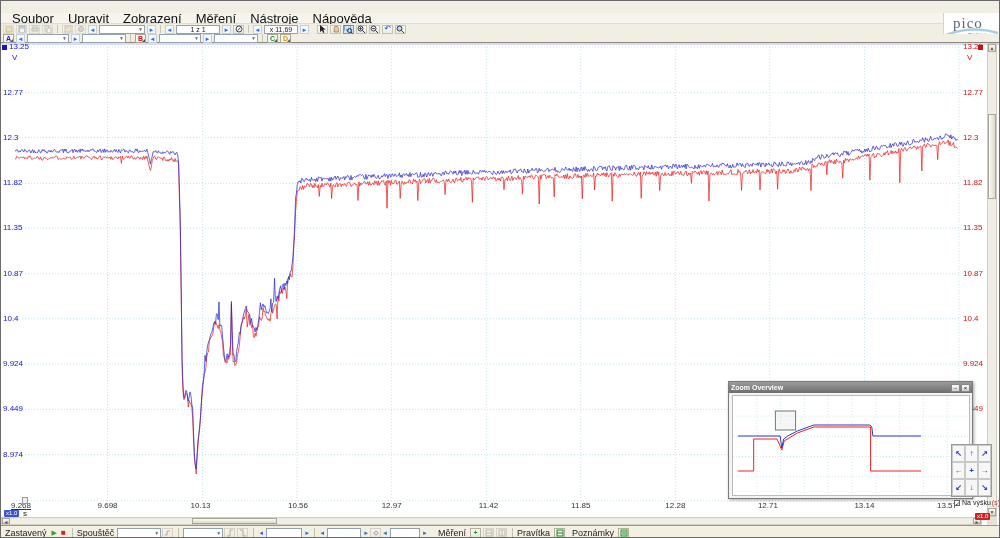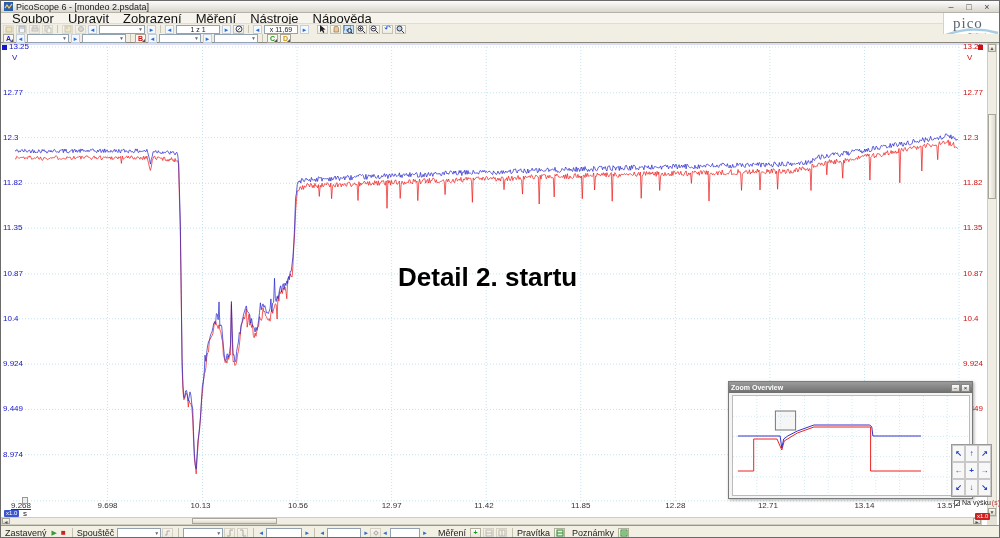--- a/index.html
+++ b/index.html
@@ -84,32 +84,20 @@
   .sb-btn.green{color:#1a9a1a;font-weight:bold;}
   .sb-btn.gray{opacity:.45;}
   .play{color:#3a9a3a;font-size:7px;margin:0 2px;}
   .stop{color:#cc2222;font-size:8px;margin:0 2px;}
 </style>
 </head>
 <body>
 
 <div class="app">
 
-  <div class="titlebar">
-    <svg width="9" height="9">
-        <rect x="0" y="0" width="9" height="9" fill="#2a5fae"></rect>
-        <polyline points="1,6 3,3 5,6 8,2" stroke="#ffd24a" stroke-width="1.2" fill="none"></polyline>
-      </svg>
-    <span class="title">PicoScope 6 - [mondeo 2.psdata]</span>
-    <div class="win-controls">
-      <span>–</span>
-      <span>□</span>
-      <span>×</span>
-    </div>
-  </div>
 
   <div class="menubar" id="menu-items">
       <span>Soubor</span>
       <span>Upravit</span>
       <span>Zobrazení</span>
       <span>Měření</span>
       <span>Nástroje</span>
       <span>Nápověda</span>
     </div>
   <div class="logo">
@@ -297,34 +285,33 @@
         <span class="tick ytr" style="left: 962px; top: 317.129px;">9.924</span>
         <span class="tick ytr" style="left: 962px; top: 362.419px;">9.449</span>
         <span class="tick ytr" style="left: 962px; top: 407.71px;">8.974</span>
       </div>
     <div id="xticks">
         <span class="tick xtk" style="left: 8px; top: 459px; width: 24px; text-align: center; text-decoration: underline;">9.268</span>
         <span class="tick xtk" style="left: 94.556px; top: 459px; width: 24px; text-align: center;">9.698</span>
         <span class="tick xtk" style="left: 189.552px; top: 459px; width: 24px; ">10.13</span>
         <span class="tick xtk" style="left: 285px; top: 459px; width: 24px; text-align: center;">10.56</span>
         <span class="tick xtk" style="left: 378.664px; top: 459px; width: 24px; text-align: center;">12.97</span>
-        <span class="tick xtk" style="left: 473.22px; top: 459px; width: 24px; text-align: left;">11.42</span>
+        <span class="tick xtk" style="left: 473.22px; top: 459px; width: 24px; text-align: right;">11.42</span>
         <span class="tick xtk" style="left: 567.776px; top: 459px; width: 24px; text-align: center;">11.85</span>
         <span class="tick xtk" style="left: 662.332px; top: 459px; width: 24px; text-align: center;">12.28</span>
         <span class="tick xtk" style="left: 756.888px; top: 459px; width: 24px; text-align: left;">12.71</span>
         <span class="tick xtk" style="left: 851.444px; top: 459px; width: 24px; text-align: center;">13.14</span>
         <span class="tick xtk" style="left: 934px; top: 459px; width: 24px; text-align: center;">13.57</span>
       </div>
 
     <span class="sq" style="left:1px;background:#1515c8"></span>
     <span class="sq" style="left:977px;background:#d01010"></span>
     <span class="unit-v ytl" style="left:11px">V</span>
     <span class="unit-v ytr" style="left:966px">V</span>
 
-    <div class="annotation">Detail 2. startu</div>
     <span class="axis-icon"></span>
 
     <span class="badge badge-blue">x1.0</span>
     <span class="s-unit">s</span>
     <span class="badge badge-red">x1.0</span>
 
     
     <div class="hsb">
       <span class="sb-arrow" style="left:0;top:0;width:8px;height:6px;">◄</span>
       <span class="thumb"></span>

